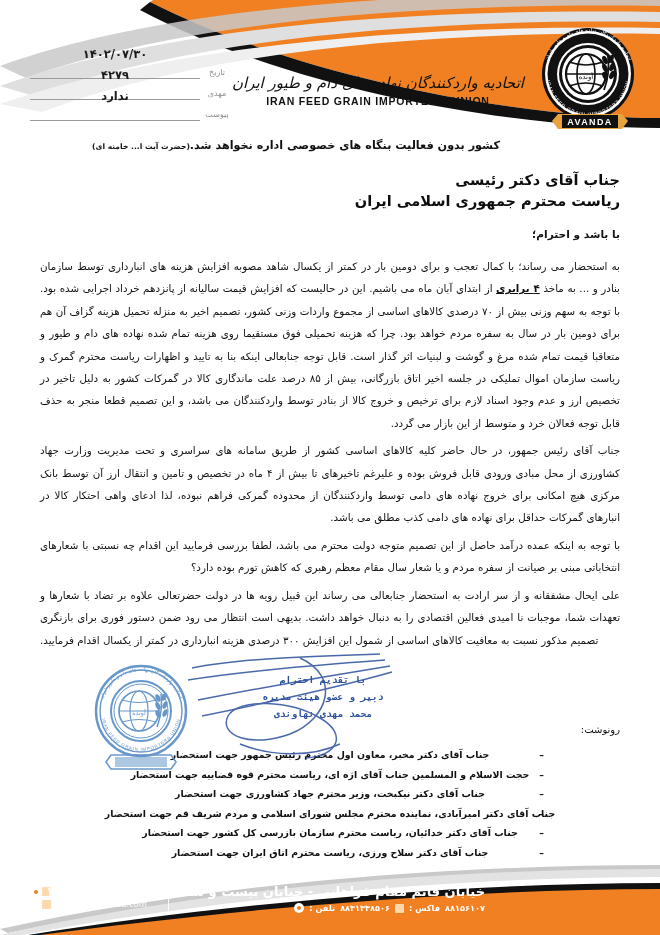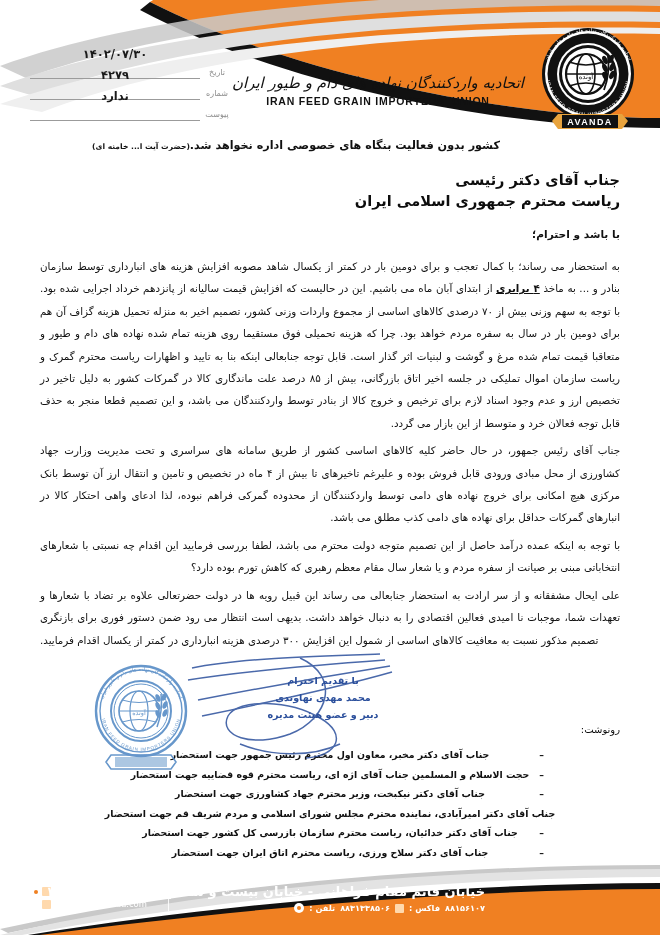--- a/index.html
+++ b/index.html
@@ -135,20 +135,21 @@
   .para.last-center { text-align-last: left; }
   .bold-u { font-weight: bold; text-decoration: underline; }
 
   
   .sign-block {
     position: absolute;
     top: 672px; left: 248px;
     text-align: center;
     width: 150px;
     z-index: 4;
+    font-family: Liberation Mono, monospace;
   }
   .sign-block div {
     font-size: 9.6px;
     font-weight: bold;
     color: #2b4f9c;
     line-height: 17px;
     white-space: nowrap;
   }
   .stamp {
     position: absolute;
@@ -272,21 +273,21 @@
       <path d="M 0,104 C 175,44 420,24 660,28 L 660,34 C 415,30 195,54 42,112 Z" fill="#EFEFEF"></path>
     </svg>
   </div>
 
   <div class="meta-block">
     <div class="meta-row">
       <span class="meta-label">تاریخ</span>
       <span class="meta-line">۱۴۰۲/۰۷/۳۰</span>
     </div>
     <div class="meta-row">
-      <span class="meta-label">شماره</span>
+      <span class="meta-label">مهدی</span>
       <span class="meta-line">۴۲۷۹</span>
     </div>
     <div class="meta-row">
       <span class="meta-label">پیوست</span>
       <span class="meta-line">ندارد</span>
     </div>
   </div>
 
   <div class="org-names">
     <div class="org-fa">اتحادیه واردکنندگان نهاده های دام و طیور ایران</div>
@@ -400,22 +401,22 @@
         <path d="M 18,48 C 90,34 160,22 210,14"></path>
         <path d="M 22,64 C 100,48 170,32 212,20"></path>
         <path d="M 120,6 C 160,24 150,66 110,82 C 72,96 38,84 48,64 C 58,46 110,48 140,66 C 168,82 158,104 126,106"></path>
         <path d="M 60,92 C 90,104 130,106 160,92"></path>
       </g>
     </svg>
   </div>
 
   <div class="sign-block">
     <div>با تقدیم احترام</div>
+    <div>دبیر و عضو هیئت مدیره</div>
     <div>محمد مهدی نهاوندی</div>
-    <div>دبیر و عضو هیئت مدیره</div>
   </div>
 
   <div class="cc-title">رونوشت:</div>
   <ul class="cc-list">
     <li><span class="dash">–</span><span>جناب آقای دکتر مخبر، معاون اول محترم رئیس جمهور جهت استحضار</span></li>
     <li><span class="dash">–</span><span>حجت الاسلام و المسلمین جناب آقای اژه ای، ریاست محترم قوه قضاییه جهت استحضار</span></li>
     <li><span class="dash">–</span><span>جناب آقای دکتر نیکبخت، وزیر محترم جهاد کشاورزی جهت استحضار</span></li>
     <li><span class="dash">–</span><span>جناب آقای دکتر امیرآبادی، نماینده محترم مجلس شورای اسلامی و مردم شریف قم جهت استحضار</span></li>
     <li><span class="dash">–</span><span>جناب آقای دکتر خدائیان، ریاست محترم سازمان بازرسی کل کشور جهت استحضار</span></li>
     <li><span class="dash">–</span><span>جناب آقای دکتر سلاح ورزی، ریاست محترم اتاق ایران جهت استحضار</span></li>

